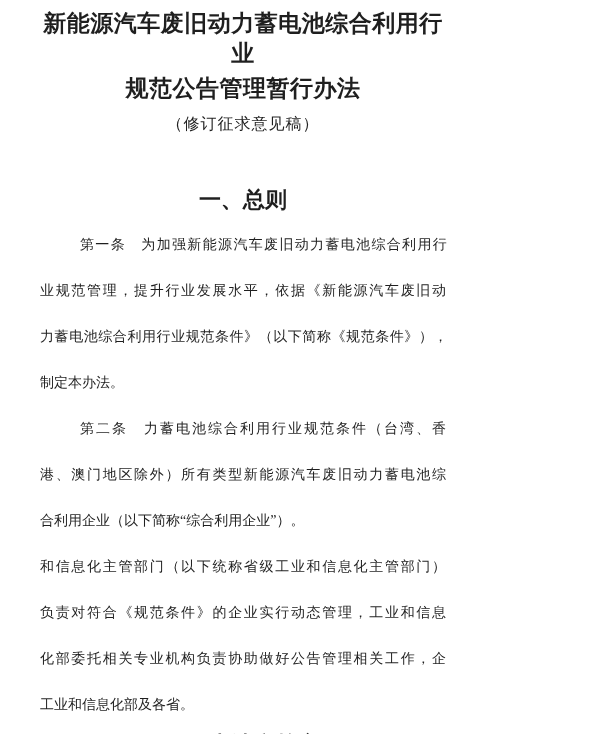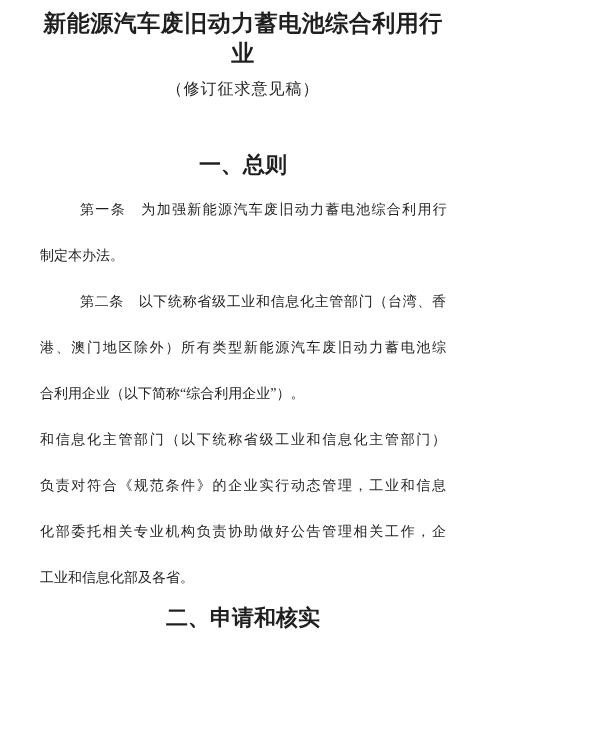--- a/index.html
+++ b/index.html
@@ -62,29 +62,32 @@
   .body-line.tight-a { letter-spacing: -0.8px; }
   .body-line.tight-b { letter-spacing: -1.5px; }
 </style>
 </head>
 <body>
 
 <div class="page">
 
   <div class="doc-title t1">新能源汽车废旧动力蓄电池综合利用行业</div>
 
+  <div class="doc-title t2">规范公告管理暂行办法</div>
 
   <div class="doc-subtitle">（修订征求意见稿）</div>
 
   <div class="section-heading h1">一、总则</div>
 
   <div class="body-line indent full tight-a">第一条　为加强新能源汽车废旧动力蓄电池综合利用行</div>
+  <div class="body-line full">业规范管理，提升行业发展水平，依据《新能源汽车废旧动</div>
+  <div class="body-line full tight-b">力蓄电池综合利用行业规范条件》（以下简称《规范条件》），</div>
   <div class="body-line last">制定本办法。</div>
 
-  <div class="body-line indent full">第二条　以下统称省级工业和信息化主管部门（台湾、香</div>
+  <div class="body-line indent full">第二条　力蓄电池综合利用行业规范条件（台湾、香</div>
   <div class="body-line full">港、澳门地区除外）所有类型新能源汽车废旧动力蓄电池综</div>
   <div class="body-line last">合利用企业（以下简称“综合利用企业”）。</div>
 
   <div class="body-line full">和信息化主管部门（以下统称省级工业和信息化主管部门）</div>
   <div class="body-line full">负责对符合《规范条件》的企业实行动态管理，工业和信息</div>
   <div class="body-line full">化部委托相关专业机构负责协助做好公告管理相关工作，企</div>
   <div class="body-line last">工业和信息化部及各省。</div>
 
   <div class="section-heading h2">二、申请和核实</div>
 

